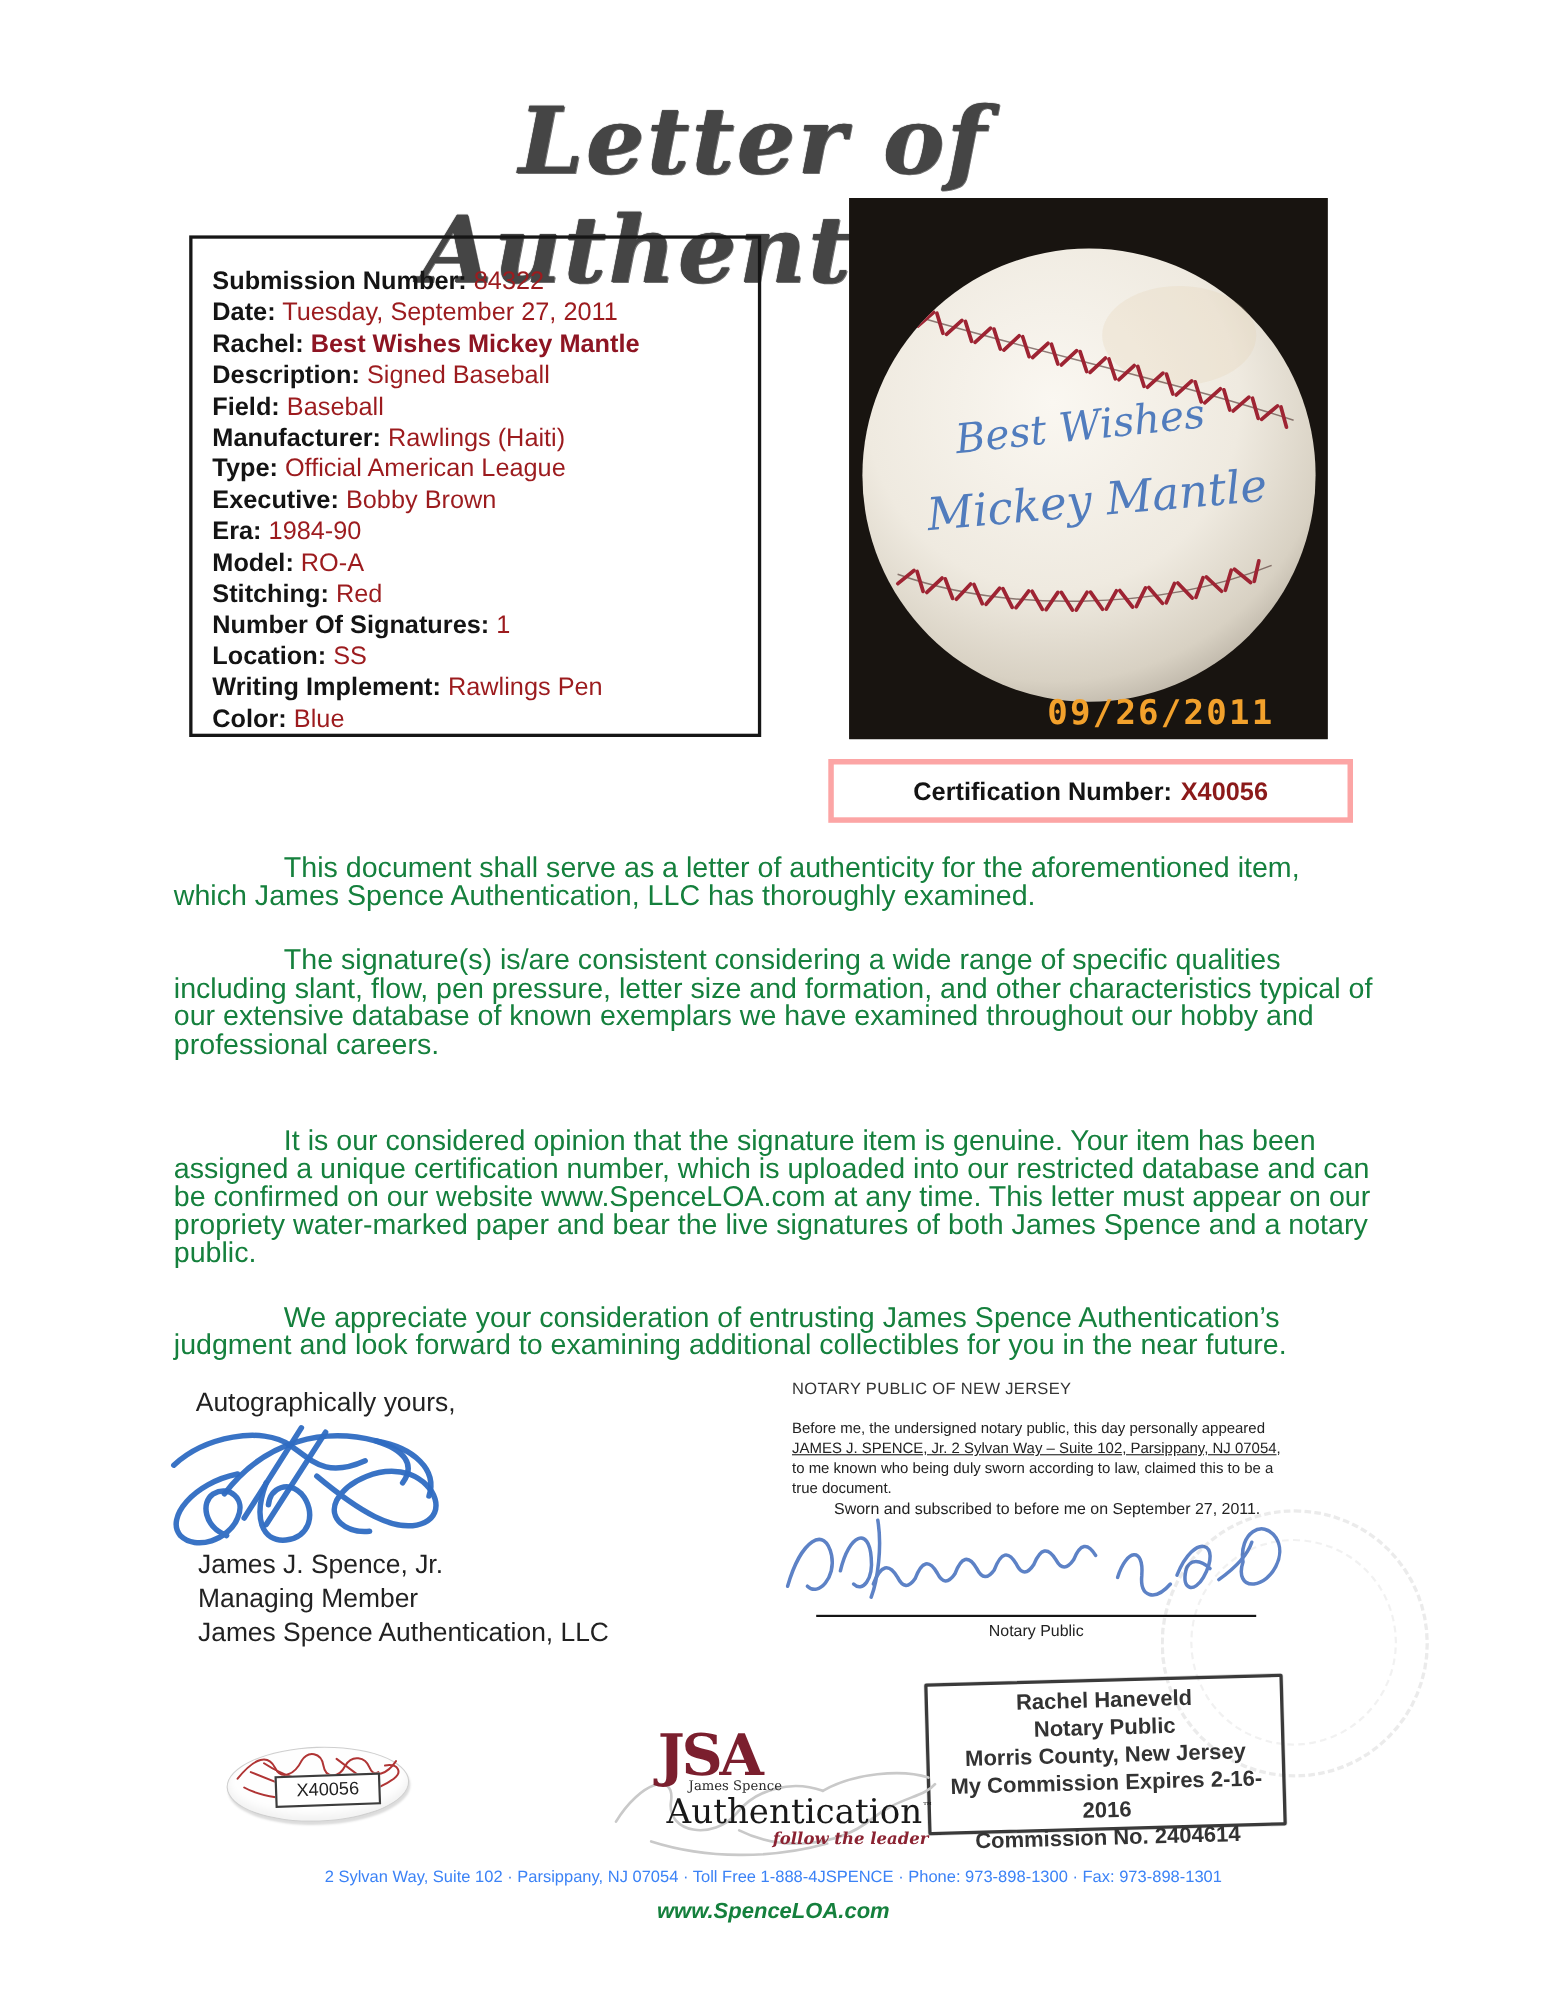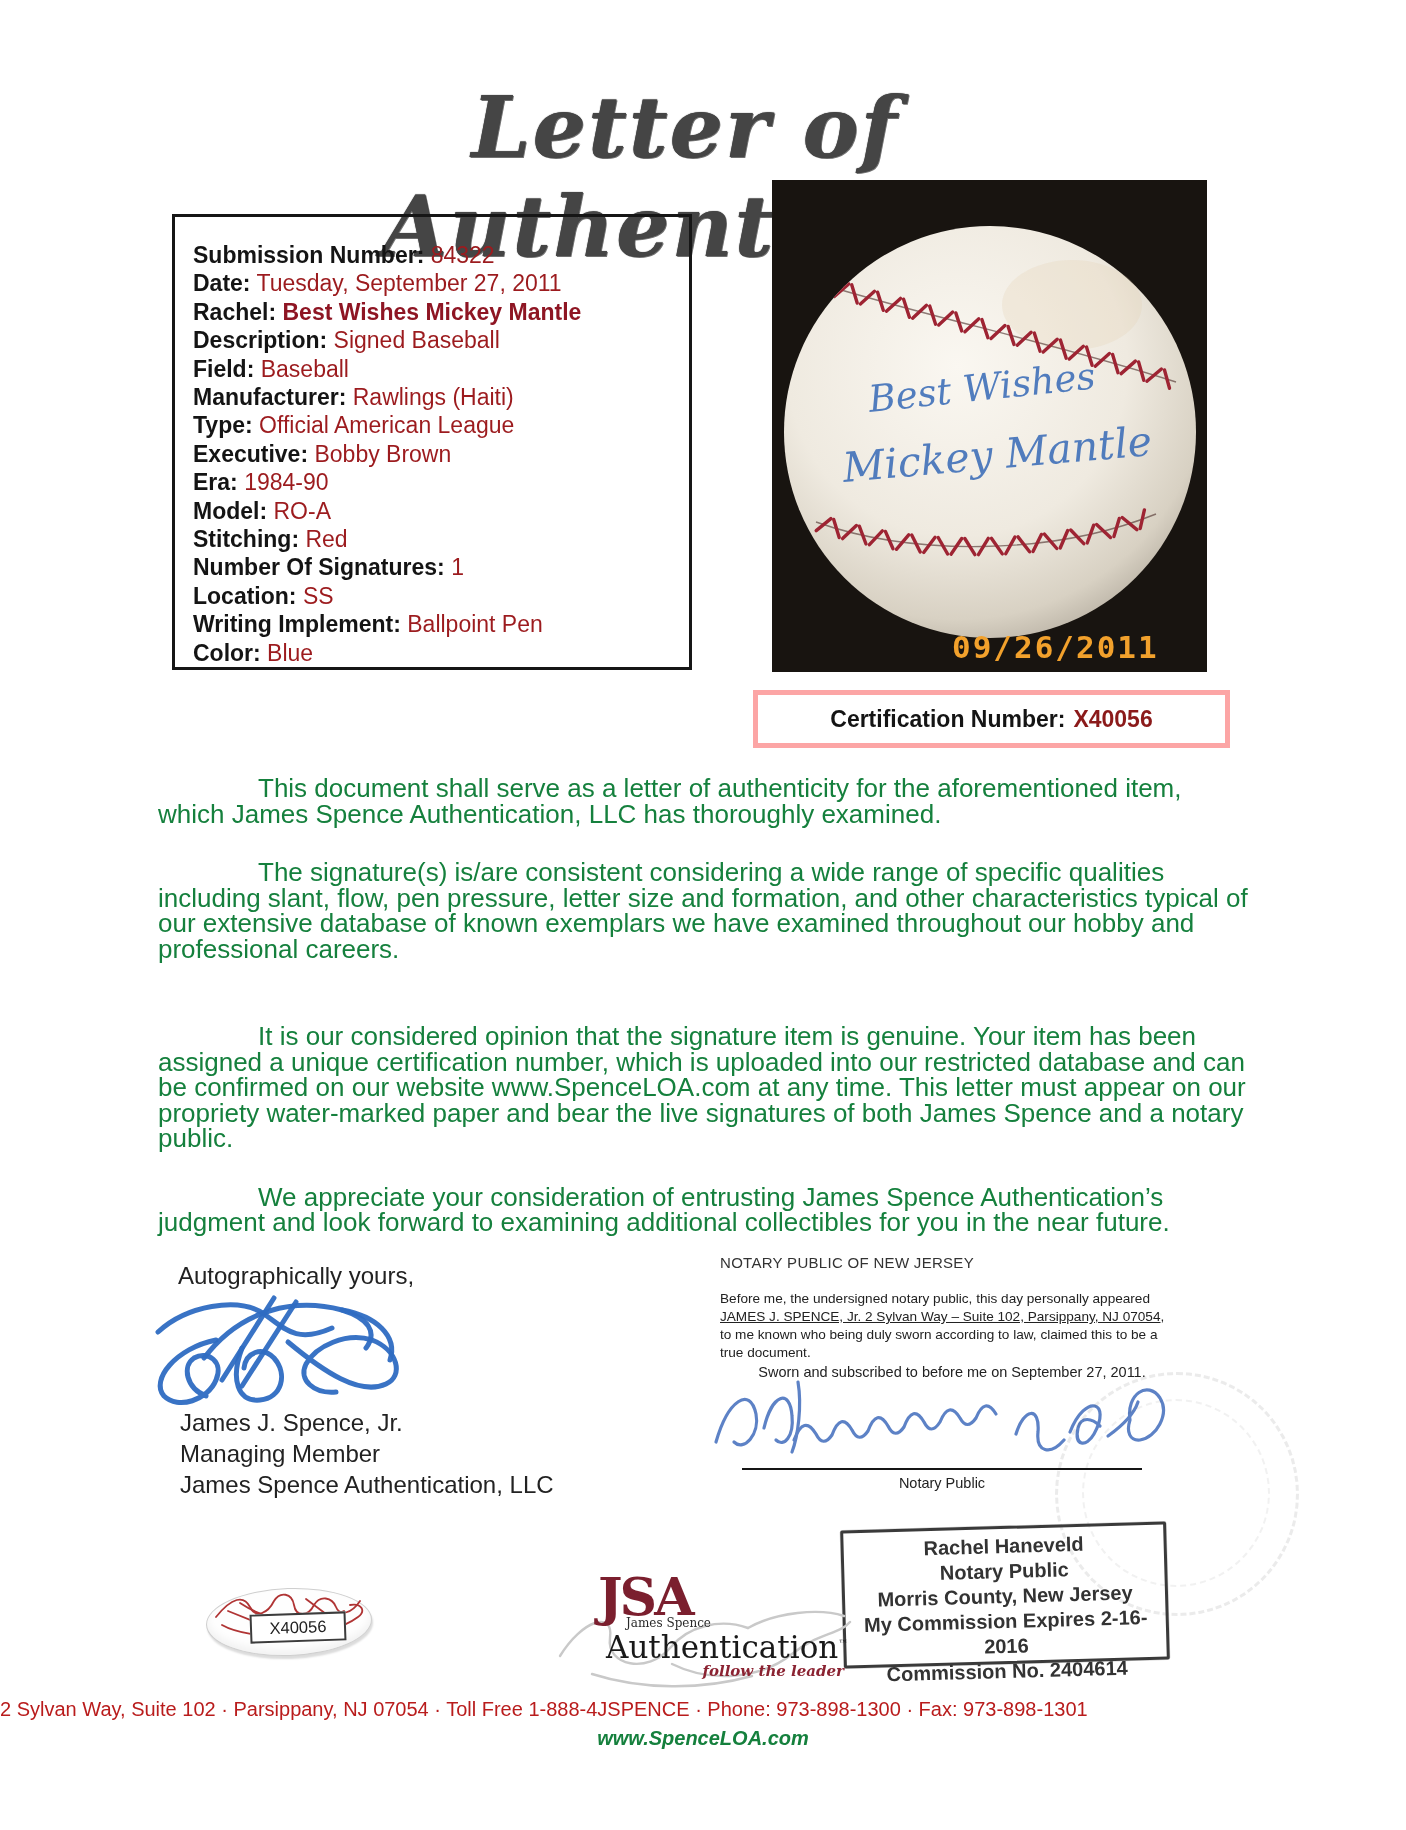--- a/index.html
+++ b/index.html
@@ -75,21 +75,21 @@
     font-size:52px;color:#7b1f2e;letter-spacing:-3px;}
   .logo-name-top{position:absolute;left:626px;top:1616px;font-family:"DejaVu Serif",serif;
     font-size:12px;color:#2a2a2a;}
   .logo-name-main{position:absolute;left:606px;top:1629px;font-family:"DejaVu Serif",serif;
     font-size:31px;color:#191919;}
   .logo-name-main sup{font-size:10px;}
   .logo-tagline{position:absolute;left:664px;top:1662px;width:180px;text-align:right;
     font-family:"DejaVu Serif",serif;font-style:italic;font-weight:bold;font-size:15px;color:#8b2332;}
 
   
-  .footer-address{position:absolute;left:0;top:1698px;width:100%;font-size:20px;color:#b91c1c;}
+  .footer-address{position:absolute;left:0;top:1698px;width:100%;text-align:center;font-size:15px;color:#3b82f6;}
   .footer-site{position:absolute;left:0;top:1727px;width:100%;text-align:center;font-size:20px;
     font-style:italic;font-weight:bold;color:#15803d;}
 
   svg .sig-blue{fill:none;stroke:#2e6cc2;stroke-width:5;stroke-linecap:round;opacity:.95;}
   svg .sig-notary{fill:none;stroke:#5d82c6;stroke-width:3.2;stroke-linecap:round;}
   svg .sig-red{fill:none;stroke:#b03434;stroke-width:1.8;stroke-linecap:round;}
   svg .sig-gray{fill:none;stroke:#c9c9c9;stroke-width:2.4;stroke-linecap:round;}
 </style>
 </head>
 <body>
@@ -105,21 +105,21 @@
     <div class="detail-row"><span class="detail-label">Description:</span> <span class="detail-value">Signed Baseball</span></div>
     <div class="detail-row"><span class="detail-label">Field:</span> <span class="detail-value">Baseball</span></div>
     <div class="detail-row"><span class="detail-label">Manufacturer:</span> <span class="detail-value">Rawlings (Haiti)</span></div>
     <div class="detail-row"><span class="detail-label">Type:</span> <span class="detail-value">Official American League</span></div>
     <div class="detail-row"><span class="detail-label">Executive:</span> <span class="detail-value">Bobby Brown</span></div>
     <div class="detail-row"><span class="detail-label">Era:</span> <span class="detail-value">1984-90</span></div>
     <div class="detail-row"><span class="detail-label">Model:</span> <span class="detail-value">RO-A</span></div>
     <div class="detail-row"><span class="detail-label">Stitching:</span> <span class="detail-value">Red</span></div>
     <div class="detail-row"><span class="detail-label">Number Of Signatures:</span> <span class="detail-value">1</span></div>
     <div class="detail-row"><span class="detail-label">Location:</span> <span class="detail-value">SS</span></div>
-    <div class="detail-row"><span class="detail-label">Writing Implement:</span> <span class="detail-value">Ballpoint Pen</span></div>
+    <div class="detail-row"><span class="detail-label">Writing Implement:</span> <span class="detail-value">Rawlings Pen</span></div>
     <div class="detail-row"><span class="detail-label">Color:</span> <span class="detail-value">Blue</span></div>
   </div>
 
   <div class="photo">
     <svg width="435" height="492" viewBox="0 0 435 492">
       <defs>
         <radialGradient id="ballShade" cx="42%" cy="34%" r="75%">
           <stop offset="0%" stop-color="#faf7f1"></stop>
           <stop offset="55%" stop-color="#efeae0"></stop>
           <stop offset="82%" stop-color="#d8d1c3"></stop>

